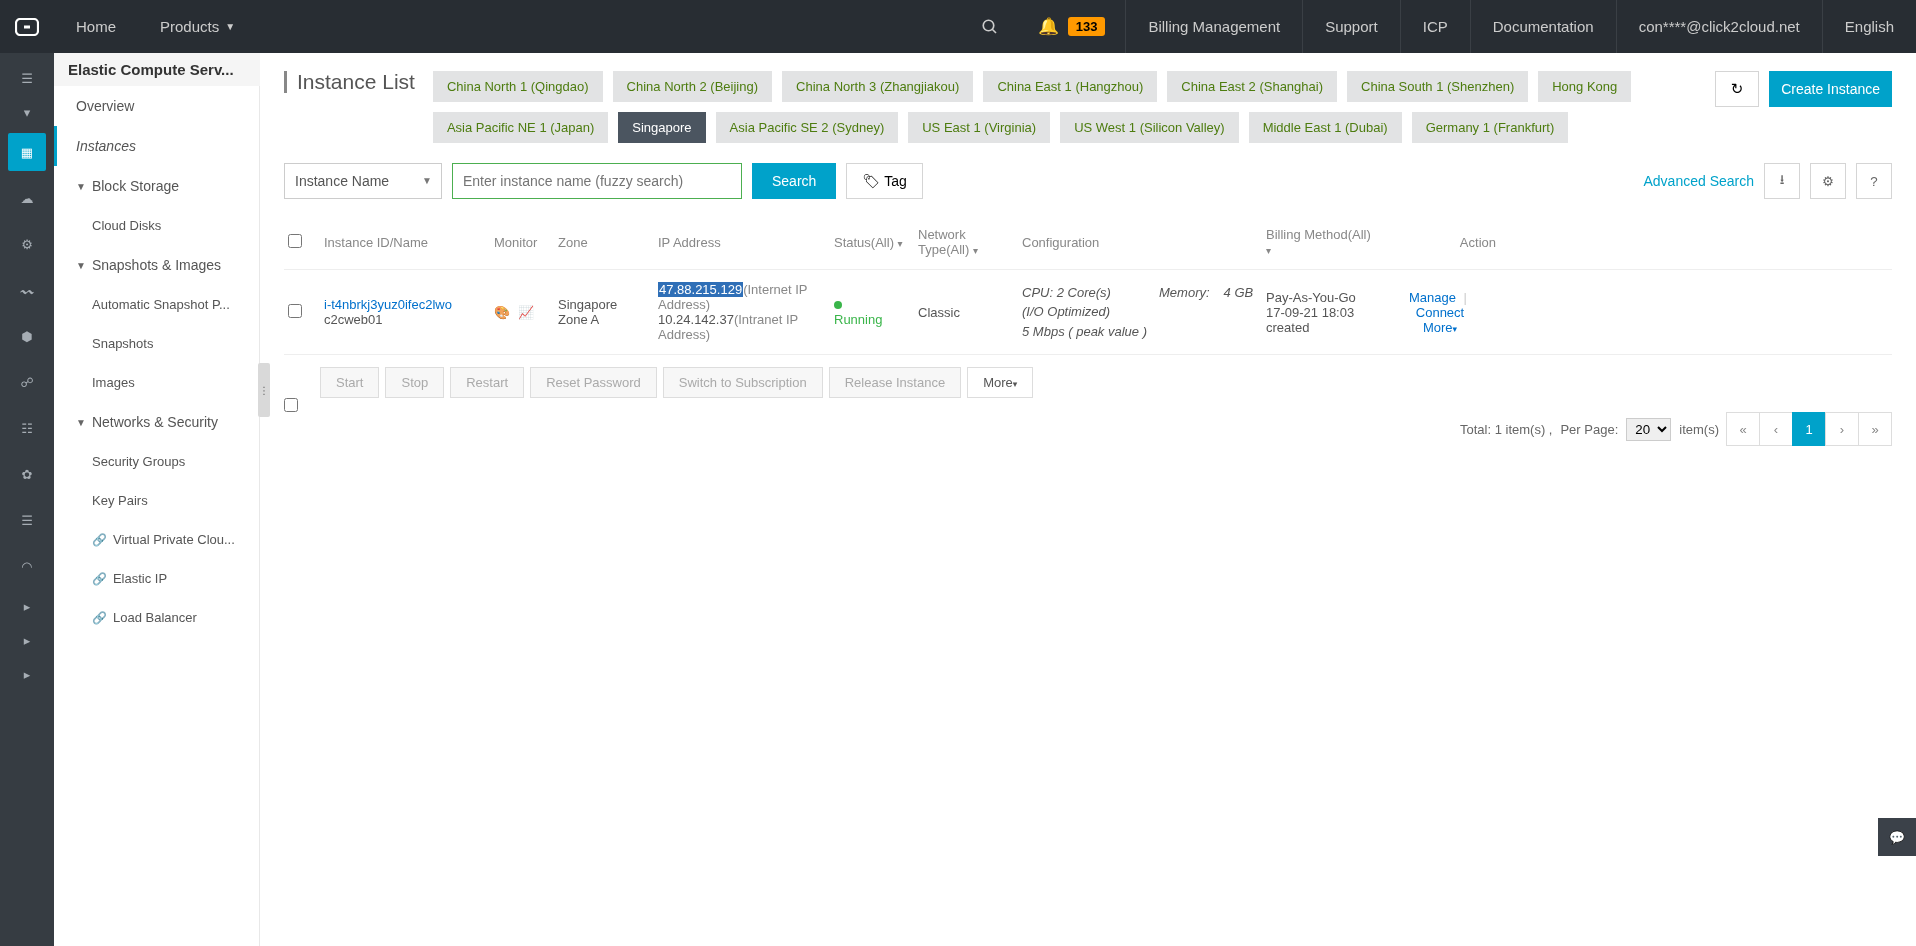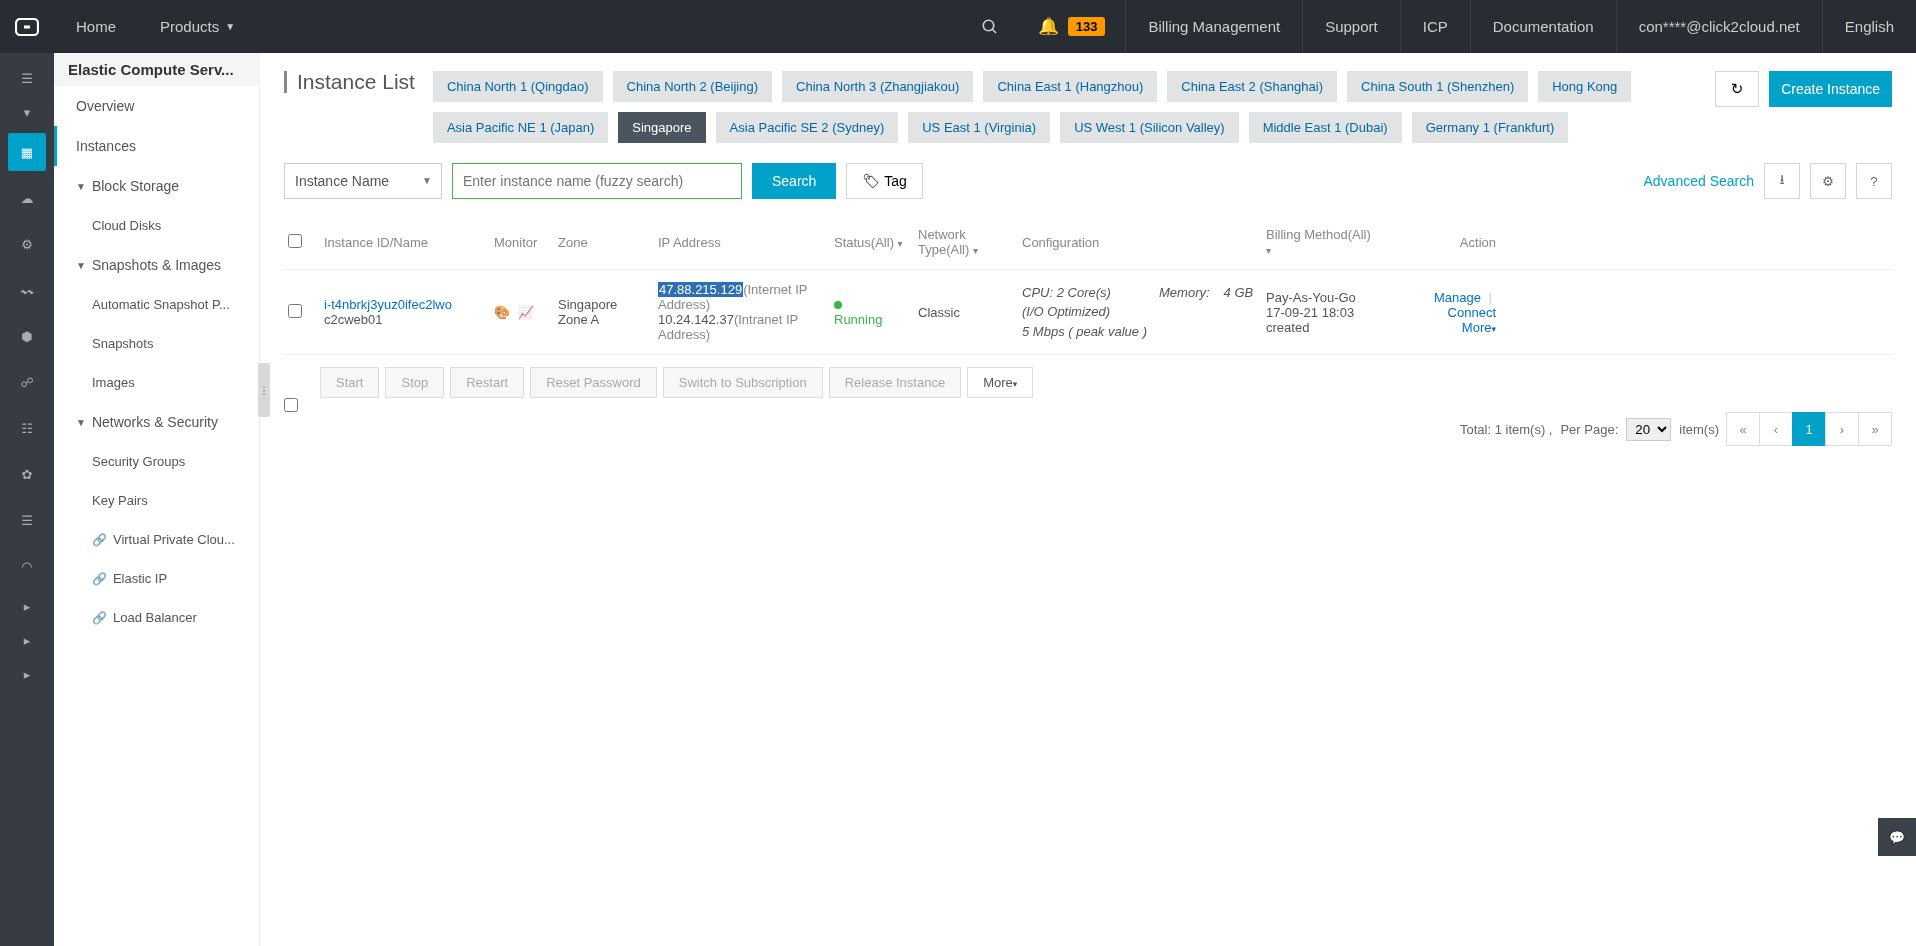--- a/index.html
+++ b/index.html
@@ -26,38 +26,38 @@
   .rail .ricon { width:38px; height:38px; display:flex; align-items:center; justify-content:center; margin:4px 0; color:#a6adb4; cursor:pointer; border-radius:2px; }
   .rail .ricon.active { background:#00a2ca; color:#fff; }
   .rail .ricon.shrink { height:26px; }
 
   
   .sidebar { width:206px; background:#f5f5f5; position:relative; display:flex; flex-direction:column; }
   .sidebar-title { padding:8px 14px; font-size:15px; font-weight:600; color:#333; white-space:nowrap; overflow:hidden; text-overflow:ellipsis; }
   .sidebar-menu { flex:1; overflow-y:auto; background:#fff; border-right:1px solid #e8e8e8; direction:rtl; }
   .sidebar-menu > * { direction:ltr; }
   .side-item { display:flex; align-items:center; padding:12px 14px 12px 22px; font-size:14px; color:#555; cursor:pointer; border-bottom:0; }
-  .side-item.selected { background:#fff; border-left:3px solid #00a2ca; padding-left:19px; }
+  .side-item.selected { background:#fff; border-left:3px solid #00a2ca; padding-left:19px;font-style:italic; }
   .side-item.child { padding-left:38px; font-size:13px; }
   .side-item .caret { margin-right:6px; font-size:10px; color:#666; }
   .side-item .link-ic { margin-right:6px; color:#bbb; font-size:12px; }
   .collapse-handle {
     position:absolute; right:-10px; top:310px; width:12px; height:54px;
     background:#d9d9d9; border-radius:2px; cursor:pointer;
     display:flex; align-items:center; justify-content:center; font-size:10px; color:#666;
   }
 
   
   .content { flex:1; background:#fff; padding:18px 24px 0 24px; overflow:auto; }
 
   
   .page-head { display:flex; align-items:flex-start; gap:18px; }
   .ilist-title { font-size:21px; color:#555; border-left:3px solid #888; padding-left:10px; height:22px; display:flex; align-items:center; white-space:nowrap; }
   .regions { flex:1; display:flex; flex-wrap:wrap; gap:10px; }
-  .region-btn { background:#e2e3e4; color:#0369a1; padding:8px 14px; font-size:13px; cursor:pointer; border:none; }
+  .region-btn { background:#e2e3e4; color:#4d7c0f; padding:8px 14px; font-size:13px; cursor:pointer; border:none; }
   .region-btn.active { background:#4b5560; color:#fff; }
   .head-actions { display:flex; align-items:flex-start; gap:10px; }
   .refresh-btn { width:44px; height:36px; border:1px solid #d5d5d5; background:#fff; display:flex; align-items:center; justify-content:center; cursor:pointer; font-size:15px; }
   .create-btn { background:#00a2ca; color:#fff; border:none; padding:0 12px; height:36px; font-size:14px; cursor:pointer; }
 
   
   .searchrow { margin-top:20px; display:flex; align-items:center; gap:10px; }
   .sel-inst { appearance:none; border:1px solid #ccc; background:#fff; padding:0 30px 0 10px; height:36px; width:158px; font-size:14px; color:#555; position:relative; }
   .sel-wrap { position:relative; }
   .sel-wrap::after { content:"▼"; font-size:10px; position:absolute; right:10px; top:12px; color:#777; pointer-events:none; }
@@ -76,21 +76,21 @@
   .trow { border-top:1px solid #eee; border-bottom:1px solid #eee; padding:10px 0; font-size:13px; color:#555; align-items:center; }
   .trow .td { padding:2px 4px; }
   input[type=checkbox] { width:14px; height:14px; cursor:pointer; }
   .inst-id { color:#0070cc; word-break:break-all; }
   .zone-cell { }
   .ip-highlight { background:#2f6fb7; color:#fff; padding:0 1px; }
   .ip-note { color:#888; }
   .status-dot { width:8px; height:8px; border-radius:50%; background:#3ab54a; display:inline-block; margin-right:4px; }
   .status-run { color:#3ab54a; }
   .config-cell { line-height:1.5;font-style:italic; }
-  .action-cell { text-align:right; }
+  .action-cell { text-align:center; }
   .action-link { color:#0070cc; cursor:pointer; }
   .action-sep { color:#ccc; margin:0 4px; }
 
   
   .footerrow { margin-top:12px; display:grid; grid-template-columns:36px 1fr; align-items:center; }
   .bulk-actions { display:flex; gap:6px; flex-wrap:wrap; align-items:center; }
   .bulk-btn { border:1px solid #ddd; background:#f7f7f7; color:#aaa; padding:7px 15px; font-size:13px; cursor:default; }
   .bulk-btn.enabled { background:#fff; color:#555; cursor:pointer; }
   .paging { margin-top:14px; display:flex; justify-content:flex-end; align-items:center; gap:8px; color:#666; font-size:13px; }
   .pg-sel { border:1px solid #ccc; padding:2px 4px; }

